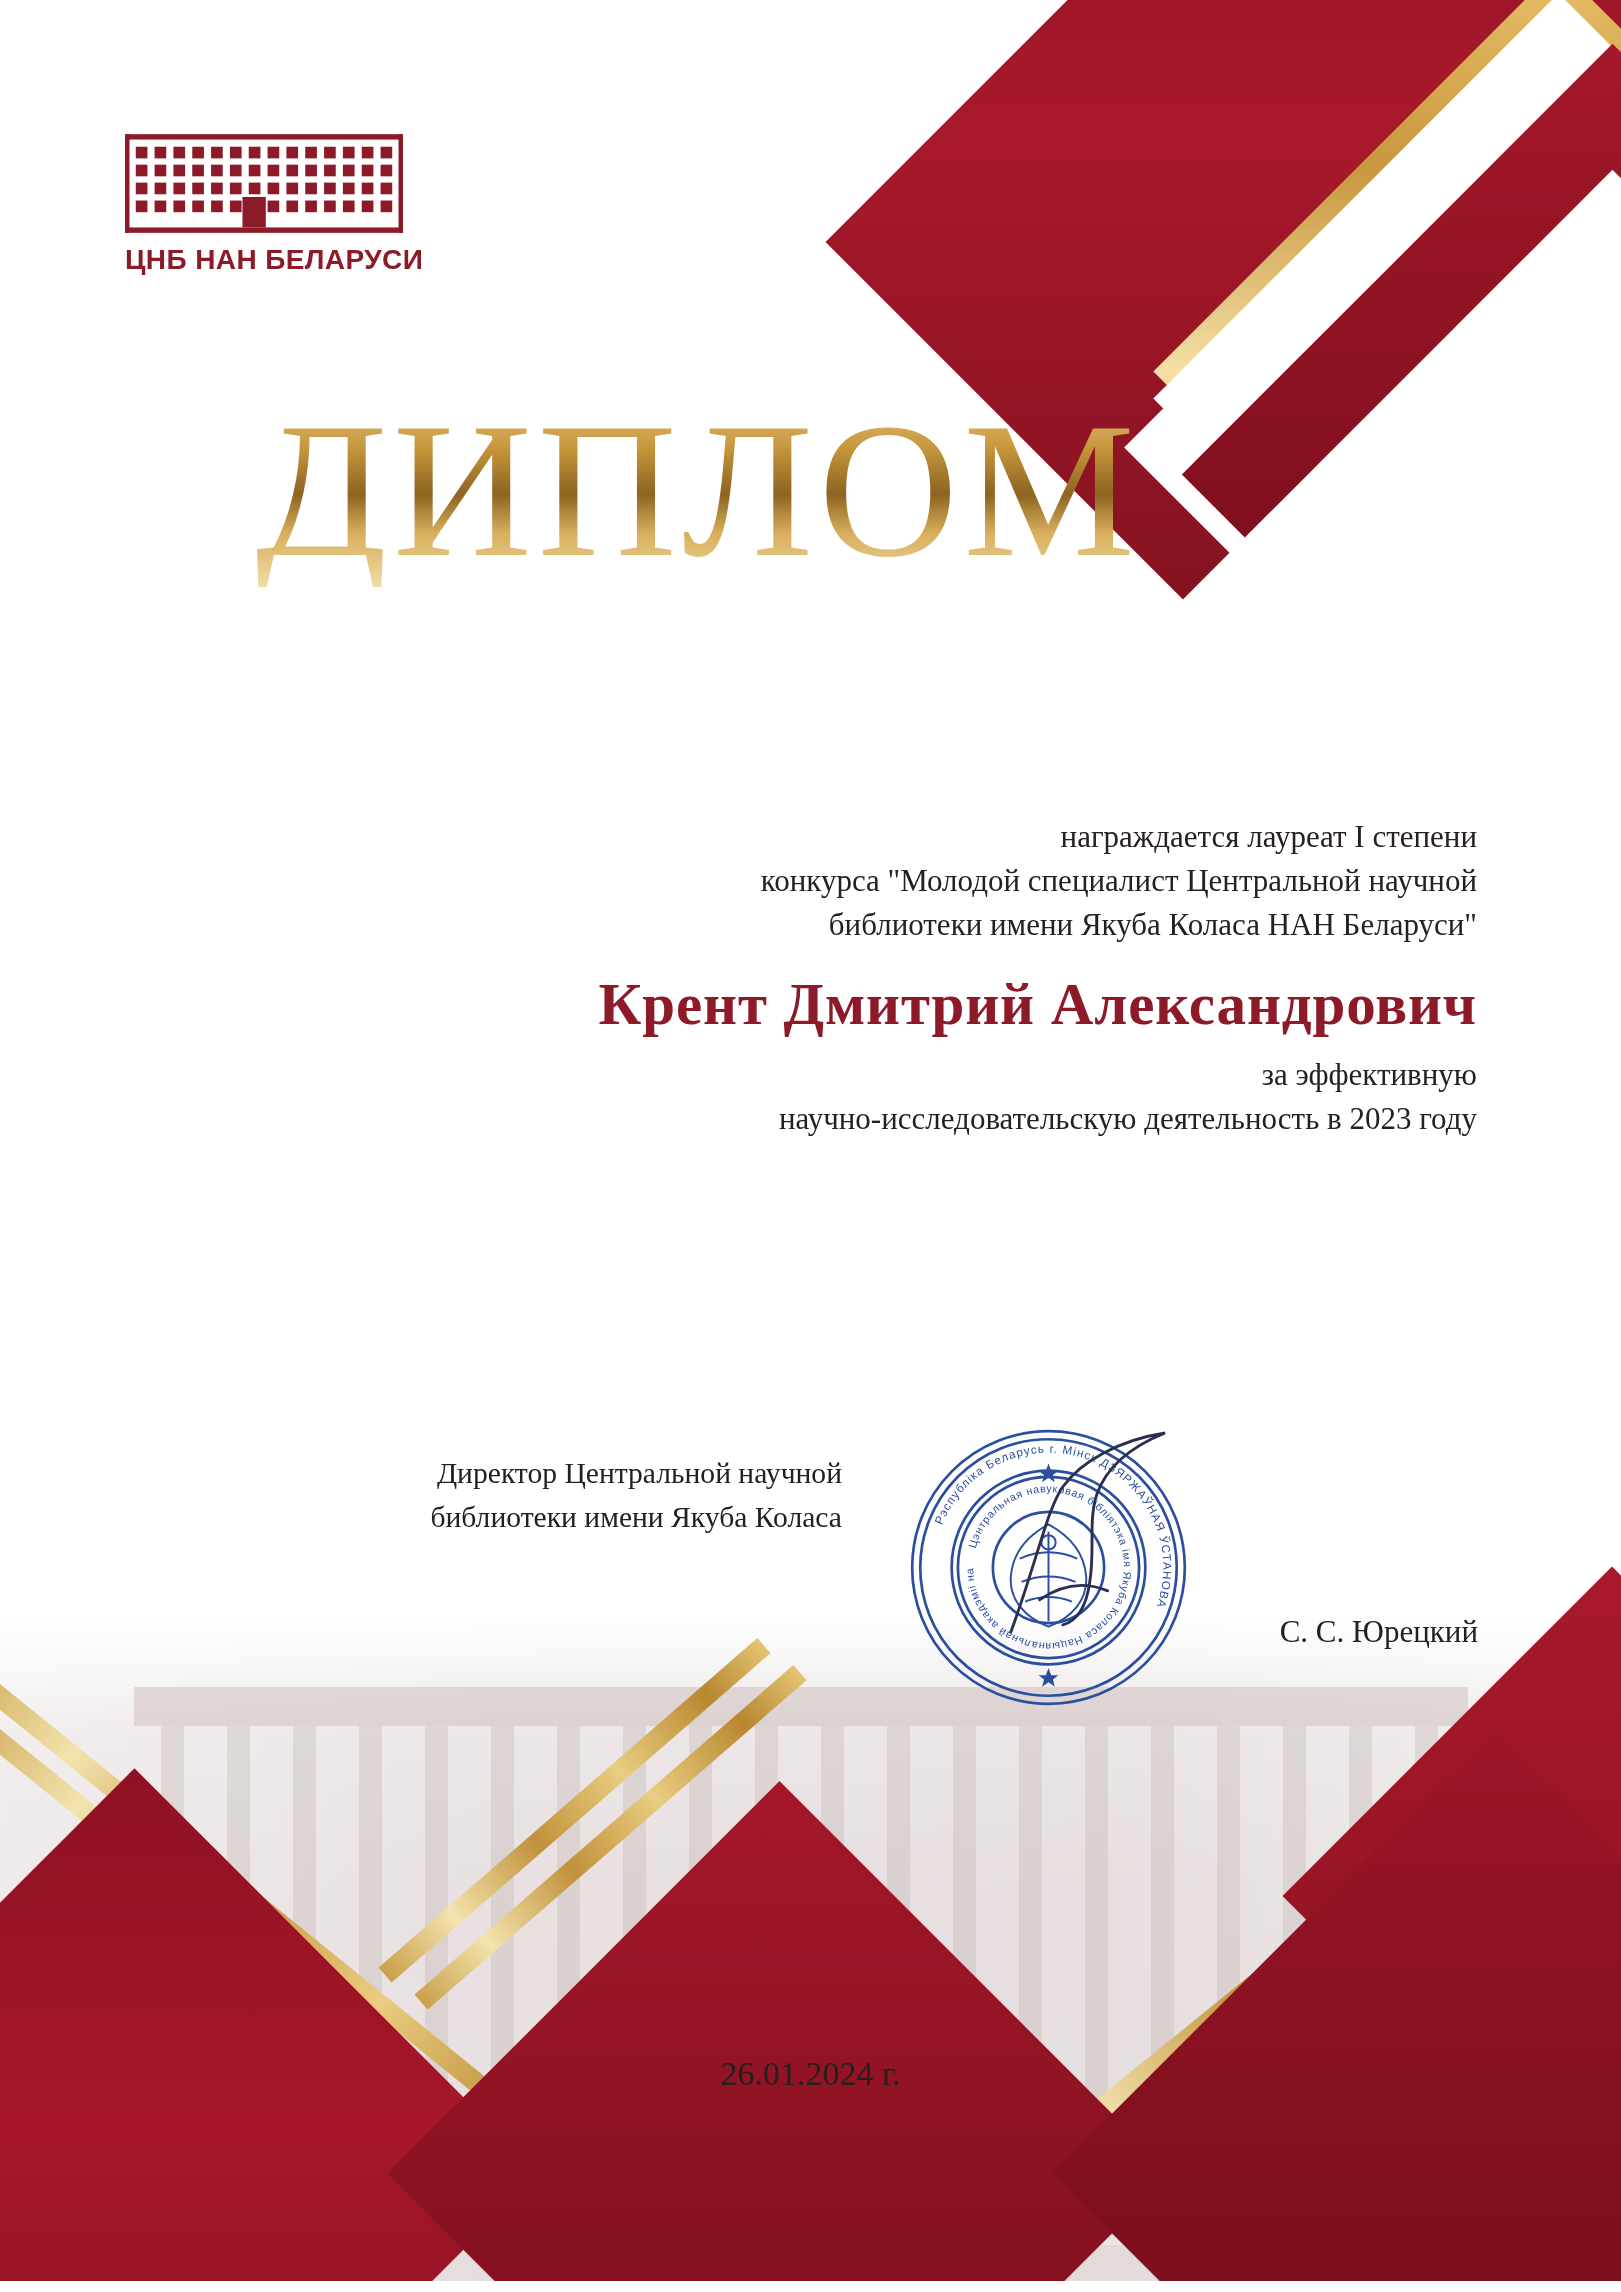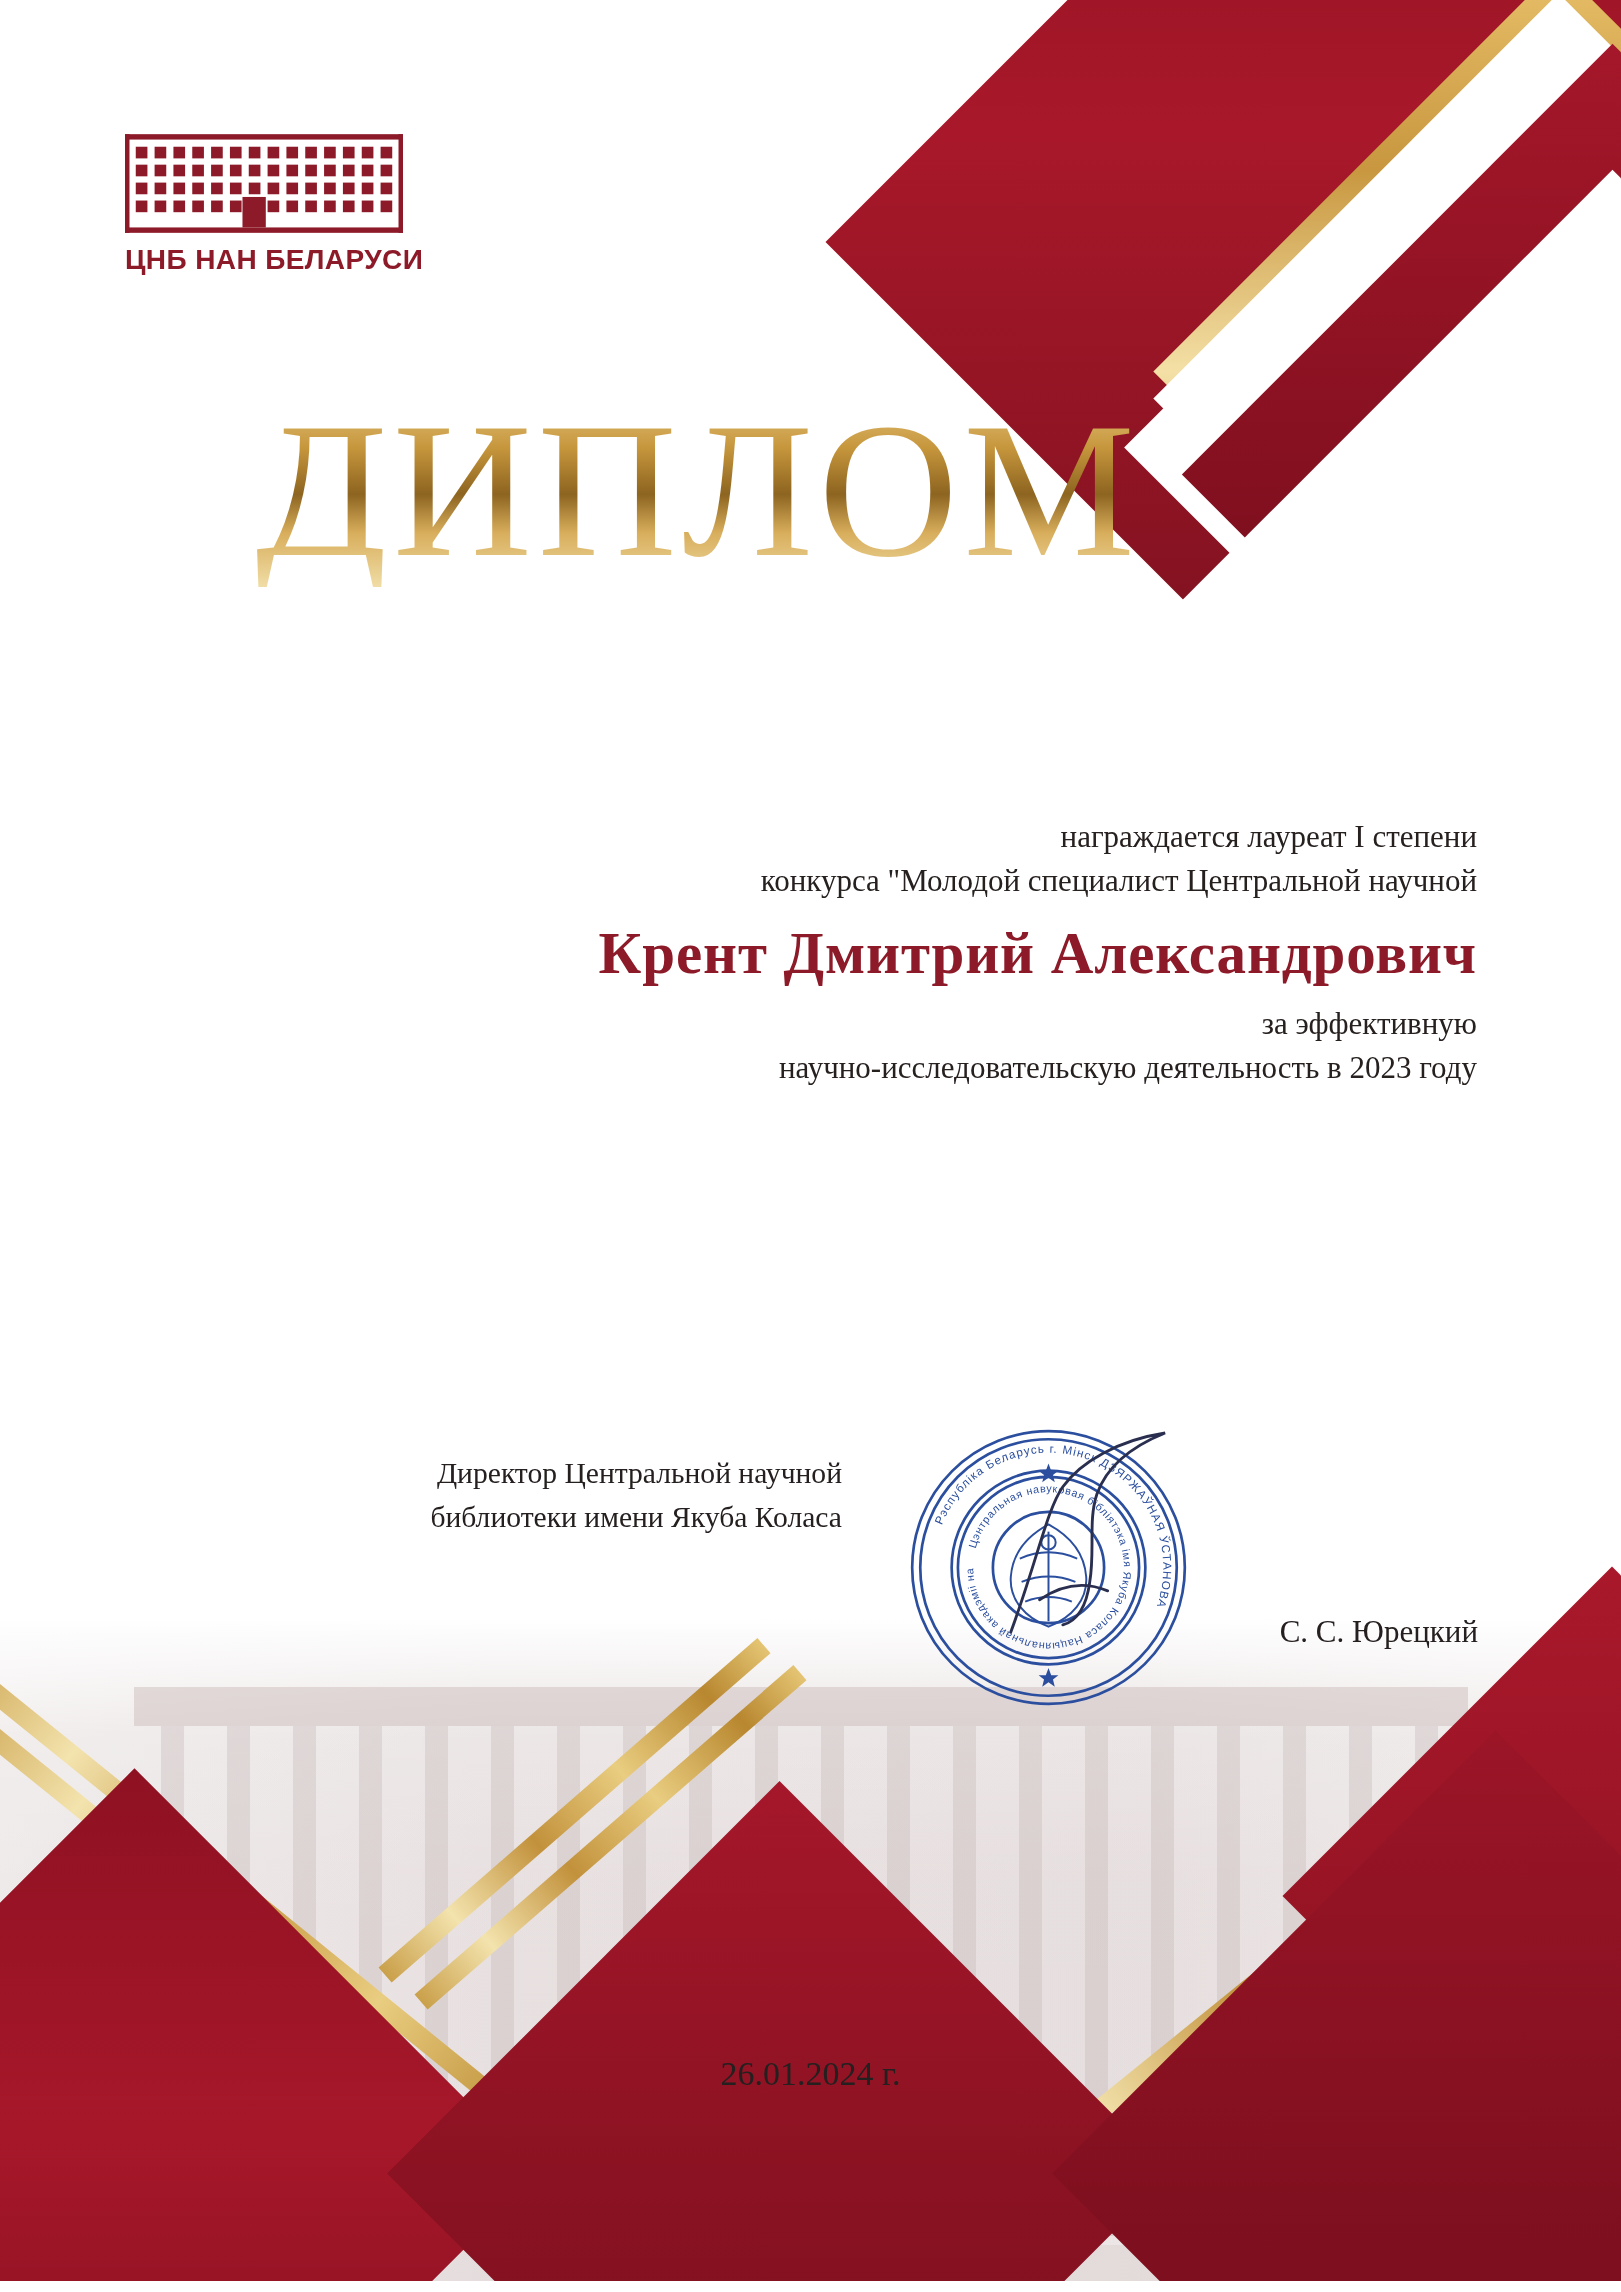--- a/index.html
+++ b/index.html
@@ -208,21 +208,21 @@
     text-align: right;
     color: #2a2a2a;
     font-family: Liberation Serif, serif;
   }
   .line-sm {
     font-size: 31px;
     line-height: 1.42;
     color: #26201f;
   }
   .laureate {
-    margin-top: 15px;
+    margin-top: 22px;
     font-size: 59px;
     font-weight: bold;
     color: #8d1a28;
     letter-spacing: 0.9px;
     line-height: 1.2;
   }
   .reason {
     margin-top: 13px;
     font-size: 31px;
     line-height: 1.42;
@@ -382,20 +382,21 @@
       </g>
     </svg>
     <div class="logo-text">ЦНБ НАН БЕЛАРУСИ</div>
   </div>
 
   <div class="title">ДИПЛОМ</div>
 
   <div class="body-block">
     <div class="line-sm">награждается лауреат I степени</div>
     <div class="line-sm">конкурса "Молодой специалист Центральной научной</div>
+    <div class="line-sm">библиотеки имени Якуба Коласа НАН Беларуси"</div>
     <div class="laureate">Крент Дмитрий Александрович</div>
     <div class="reason">за эффективную</div>
     <div class="reason" style="margin-top:0">научно-исследовательскую деятельность в 2023 году</div>
   </div>
 
   <div class="sig-block">
     <div>Директор Центральной научной</div>
     <div>библиотеки имени Якуба Коласа</div>
   </div>
 

